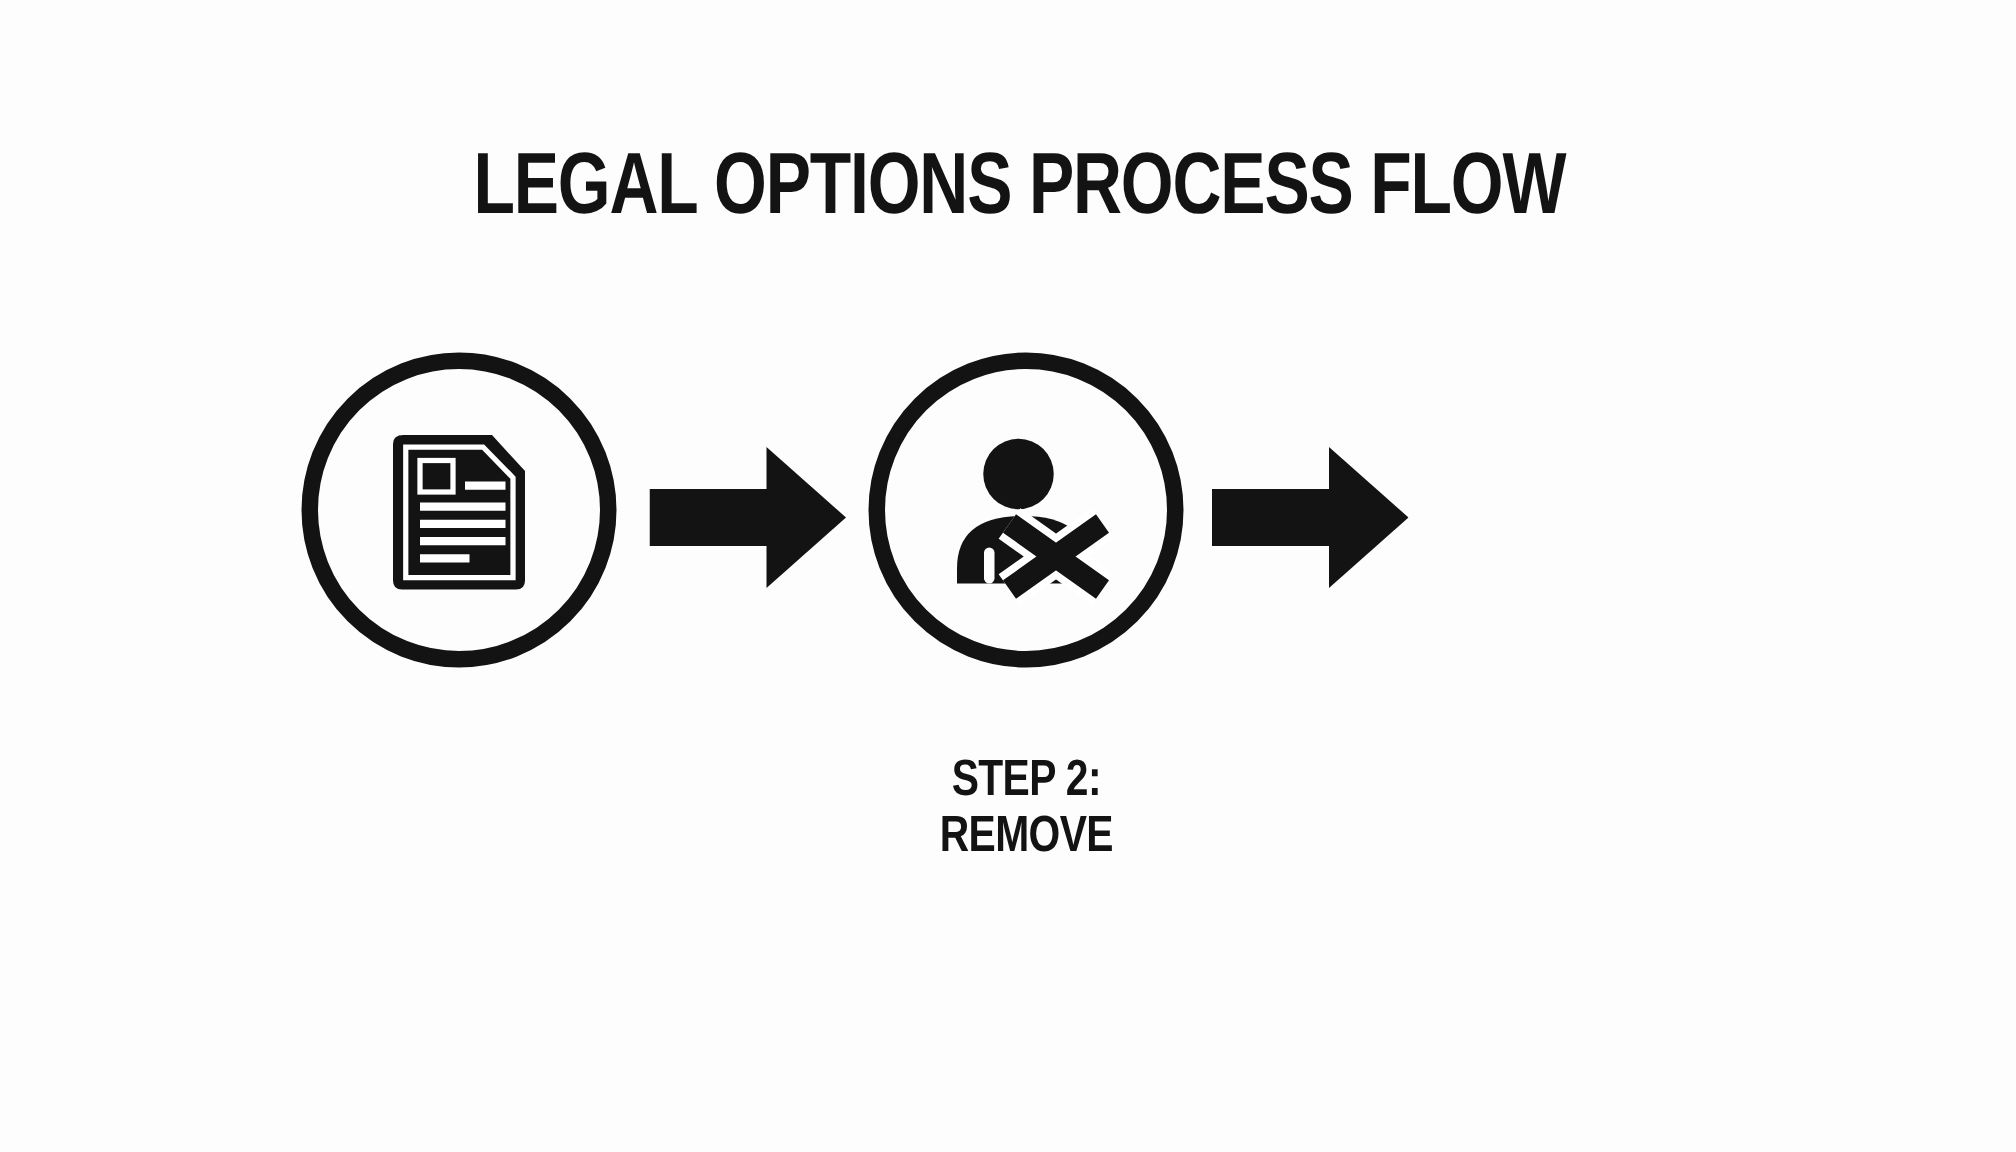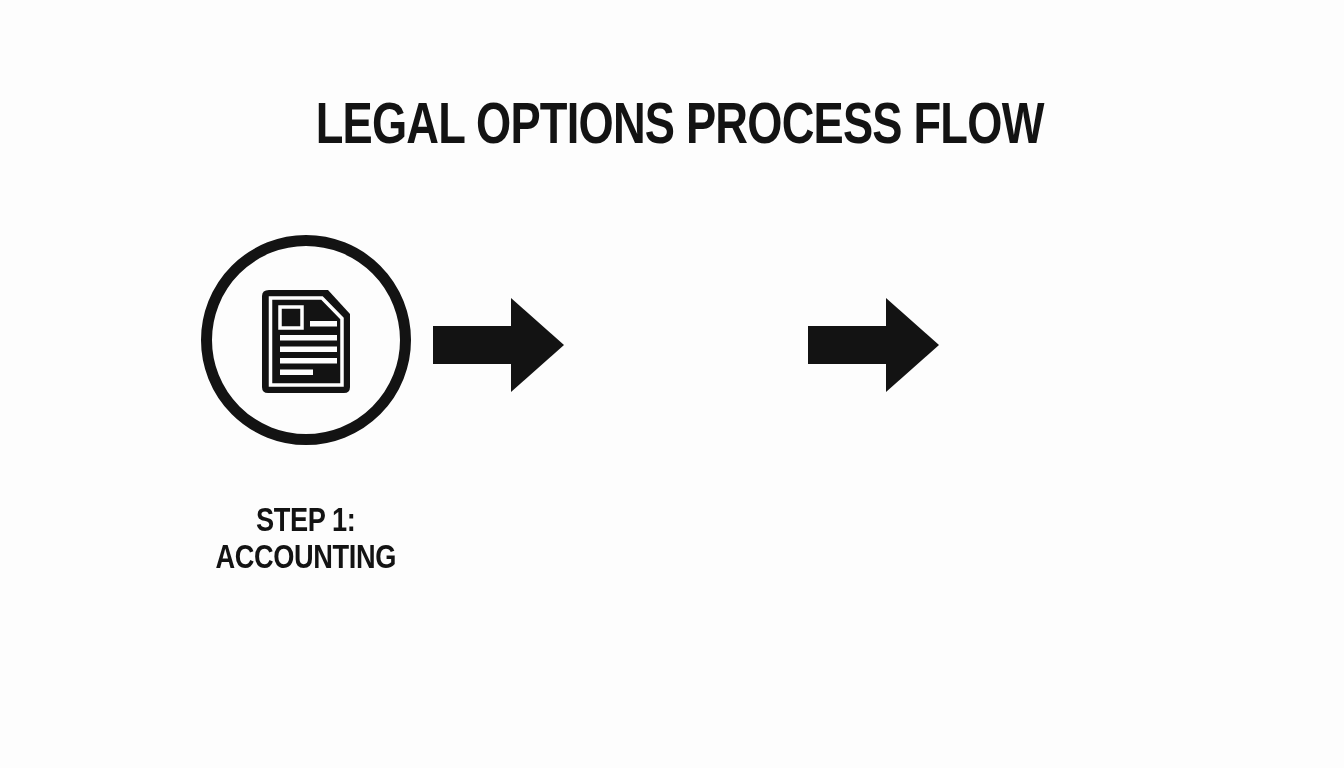--- a/index.html
+++ b/index.html
@@ -53,30 +53,41 @@
         <path class="ink" d="M38 25 L97 25 L119 49 L119 122 Q119 128 113 128 L37 128 Q31 128 31 122 L31 31 Q31 25 38 25 Z"></path>
         <path fill="none" stroke="#ffffff" stroke-width="3.5" d="M39.5 33 L91 33 L111 53.5 L111 120 L39.5 120 Z"></path>
         <rect fill="none" stroke="#ffffff" stroke-width="3.5" x="49" y="42" width="22" height="21"></rect>
         <rect fill="#ffffff" x="79" y="56" width="27" height="5.5"></rect>
         <rect fill="#ffffff" x="49" y="70" width="57" height="5.5"></rect>
         <rect fill="#ffffff" x="49" y="81.5" width="57" height="5.5"></rect>
         <rect fill="#ffffff" x="49" y="93" width="57" height="5.5"></rect>
         <rect fill="#ffffff" x="49" y="104.5" width="33" height="5.5"></rect>
       </svg>
     </div>
-    <div class="label">
-      <span class="cond-label"><span>STEP 1:</span><br><span>ACCOUNTING</span></span>
-    </div>
   </div>
 
   <svg class="arrow arrow-1" viewBox="0 0 131 94">
     <rect class="ink" x="0" y="28" width="80" height="38"></rect>
     <polygon class="ink" points="78,0 131,47 78,94"></polygon>
   </svg>
 
+  <div class="step step-2">
+    <div class="circle">
+      <svg class="icon" viewBox="0 0 150 150">
+        <circle class="ink" cx="70" cy="51" r="23.5"></circle>
+        <path class="ink" d="M29 124 L29 114 Q29 79 73 79 Q117 79 117 114 L117 124 Z"></path>
+        <rect fill="#ffffff" x="47" y="100" width="7" height="24" rx="3.5"></rect>
+        <path fill="none" stroke="#ffffff" stroke-width="25" d="M64 84 L126 128 M126 84 L64 128"></path>
+        <path fill="none" stroke="var(--ink)" stroke-width="15" d="M64 84 L126 128 M126 84 L64 128"></path>
+      </svg>
+    </div>
+    <div class="label">
+      <span class="cond-label"><span>STEP 2:</span><br><span>REMOVE</span></span>
+    </div>
+  </div>
 
   <svg class="arrow arrow-2" viewBox="0 0 131 94">
     <rect class="ink" x="0" y="28" width="80" height="38"></rect>
     <polygon class="ink" points="78,0 131,47 78,94"></polygon>
   </svg>
 
 
 </div>
 
 </body></html>

